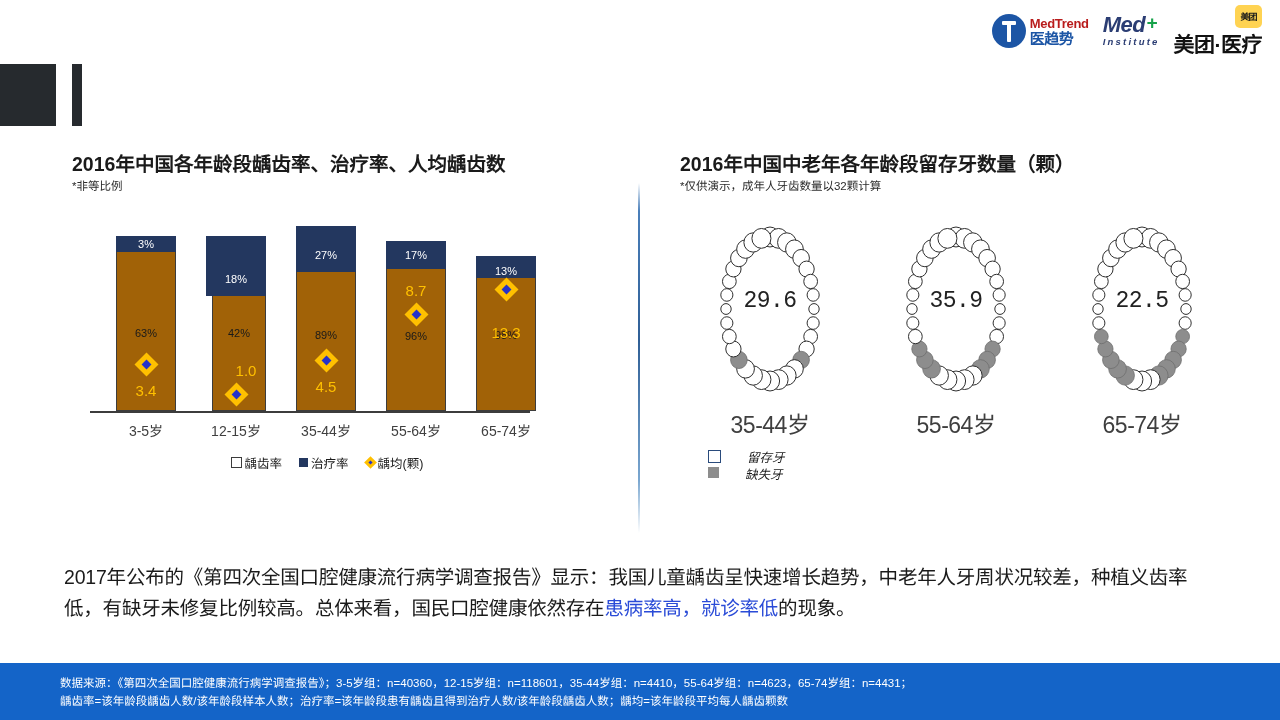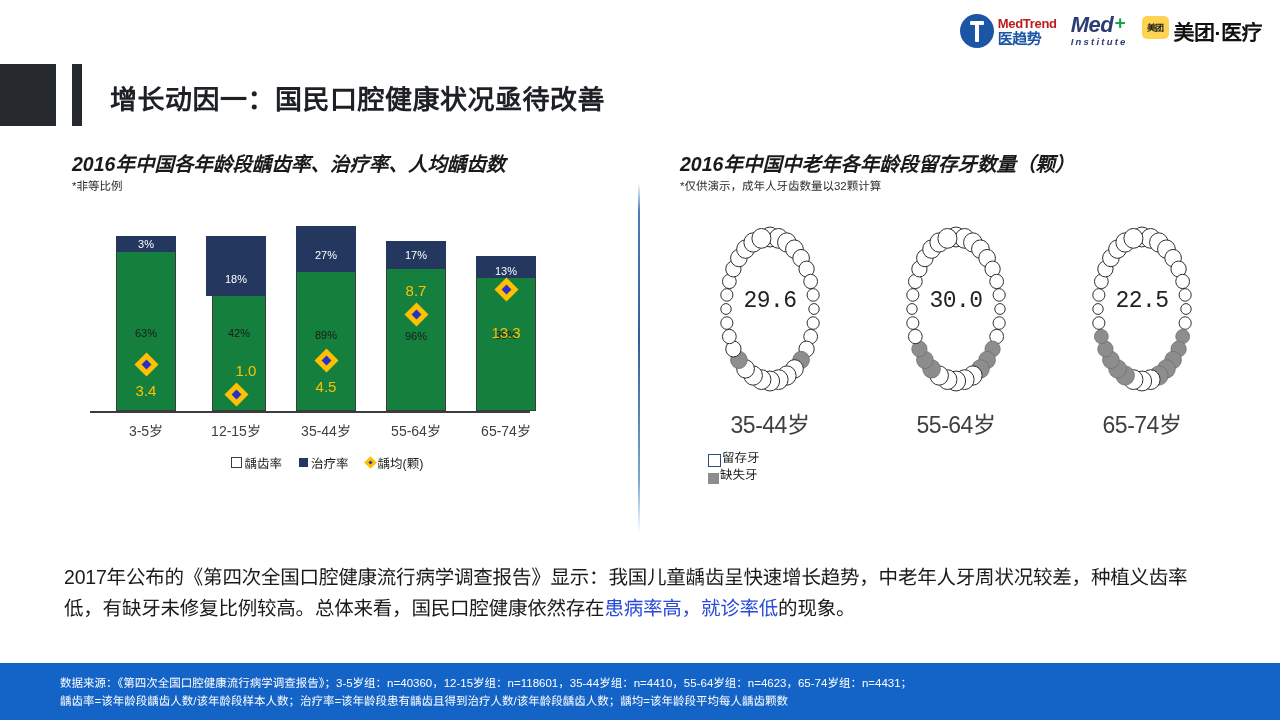--- a/index.html
+++ b/index.html
@@ -102,22 +102,22 @@
     font-size: 9.5px;
     font-style: italic;
     font-weight: bold;
     color: #2b3d73;
     letter-spacing: 2.2px;
     margin-top: 1px;
   }
 
   .logo-meituan {
     display: flex;
-    align-items: flex-start;
-    gap: 5px;
+    align-items: flex-end;
+    flex-direction: column;
   }
   .logo-meituan .badge {
     width: 27px;
     height: 23px;
     background: #ffd352;
     border-radius: 5px;
     display: flex;
     align-items: center;
     justify-content: center;
     font-size: 9px;
@@ -189,21 +189,20 @@
     width: 2px;
     height: 350px;
     background: linear-gradient(to bottom, #ffffff 0%, #4a7fba 8%, #2f5f96 45%, #7aa7d0 85%, #ffffff 100%);
   }
   .panel-title {
     font-size: 19.5px;
     font-weight: bold;
     color: #1a1a1a;
     letter-spacing: 0px;
     white-space: nowrap;
-    font-style: italic;
   }
   .panel-subtitle {
     font-size: 11.5px;
     color: #2b2b2b;
   }
 
   
   #bar-chart {
     position: absolute;
     left: 30px;
@@ -233,21 +232,21 @@
     display: flex;
     align-items: center;
     justify-content: center;
   }
   .seg-treat .val {
     color: #ffffff;
     font-size: 11px;
     line-height: 1;
   }
   .seg-caries {
-    background: #15803d;
+    background: #a16207;
     border: 1px solid #3c3c3c;
     border-top: none;
     box-sizing: border-box;
     position: relative;
   }
   .seg-caries .val {
     position: absolute;
     left: 0;
     width: 100%;
     text-align: center;
@@ -406,22 +405,23 @@
   #teeth-legend {
     position: absolute;
     left: 28px;
     top: 302px;
     font-size: 12.5px;
     color: #1a1a1a;
     line-height: 17px;
   }
   #teeth-legend .legend-row {
     display: flex;
-    align-items: flex-end;
-    gap: 1px;
+    align-items: flex-start;
+    gap: 26px;
+    font-style: italic;
   }
   .sw-box-hollow {
     width: 11px;
     height: 11px;
     border: 1.5px solid #2a4b7c;
     background: #fff;
     flex: none;
   }
   .sw-box-gray {
     width: 11px;
@@ -485,21 +485,20 @@
 
   <div class="logo-meituan">
     <div class="badge">美团</div>
     <div class="name">美团·医疗</div>
   </div>
 </div>
 
 <div id="title-bar">
   <div id="title-block"></div>
   <div id="title-rule"></div>
-  <div id="slide-title">增长动因一：国民口腔健康状况亟待改善</div>
 </div>
 
 <div id="panel-divider"></div>
 
 <div id="panel-left">
   <div class="panel-title">2016年中国各年龄段龋齿率、治疗率、人均龋齿数</div>
   <div class="panel-subtitle">*非等比例</div>
 
   <div id="bar-chart">
 
@@ -669,21 +668,21 @@
             <ellipse cx="46.00" cy="95.00" rx="5.20" ry="5.41" fill="#ffffff" stroke="#2f2f2f" stroke-width="1"></ellipse>
             <ellipse cx="46.85" cy="80.95" rx="6.06" ry="6.30" fill="#ffffff" stroke="#2f2f2f" stroke-width="1"></ellipse>
             <ellipse cx="49.35" cy="67.45" rx="6.88" ry="7.16" fill="#ffffff" stroke="#2f2f2f" stroke-width="1"></ellipse>
             <ellipse cx="53.42" cy="55.00" rx="7.64" ry="7.95" fill="#ffffff" stroke="#2f2f2f" stroke-width="1"></ellipse>
             <ellipse cx="58.89" cy="44.09" rx="8.31" ry="8.64" fill="#ffffff" stroke="#2f2f2f" stroke-width="1"></ellipse>
             <ellipse cx="65.55" cy="35.13" rx="8.86" ry="9.21" fill="#ffffff" stroke="#2f2f2f" stroke-width="1"></ellipse>
             <ellipse cx="73.16" cy="28.48" rx="9.27" ry="9.64" fill="#ffffff" stroke="#2f2f2f" stroke-width="1"></ellipse>
             <ellipse cx="81.42" cy="24.38" rx="9.52" ry="9.90" fill="#ffffff" stroke="#2f2f2f" stroke-width="1"></ellipse>
           </g>
       </svg>
-      <div class="teeth-value">30.0</div>
+      <div class="teeth-value">35.9</div>
     </div>
     <div class="teeth-unit" style="left:372px;">
       <svg class="teeth-svg" width="180" height="190" viewBox="0 0 180 190">
         <g id="arch-2">
             <ellipse cx="90.00" cy="23.00" rx="9.60" ry="9.98" fill="#ffffff" stroke="#2f2f2f" stroke-width="1"></ellipse>
             <ellipse cx="98.58" cy="24.38" rx="9.52" ry="9.90" fill="#ffffff" stroke="#2f2f2f" stroke-width="1"></ellipse>
             <ellipse cx="106.84" cy="28.48" rx="9.27" ry="9.64" fill="#ffffff" stroke="#2f2f2f" stroke-width="1"></ellipse>
             <ellipse cx="114.45" cy="35.13" rx="8.86" ry="9.21" fill="#ffffff" stroke="#2f2f2f" stroke-width="1"></ellipse>
             <ellipse cx="121.11" cy="44.09" rx="8.31" ry="8.64" fill="#ffffff" stroke="#2f2f2f" stroke-width="1"></ellipse>
             <ellipse cx="126.58" cy="55.00" rx="7.64" ry="7.95" fill="#ffffff" stroke="#2f2f2f" stroke-width="1"></ellipse>

